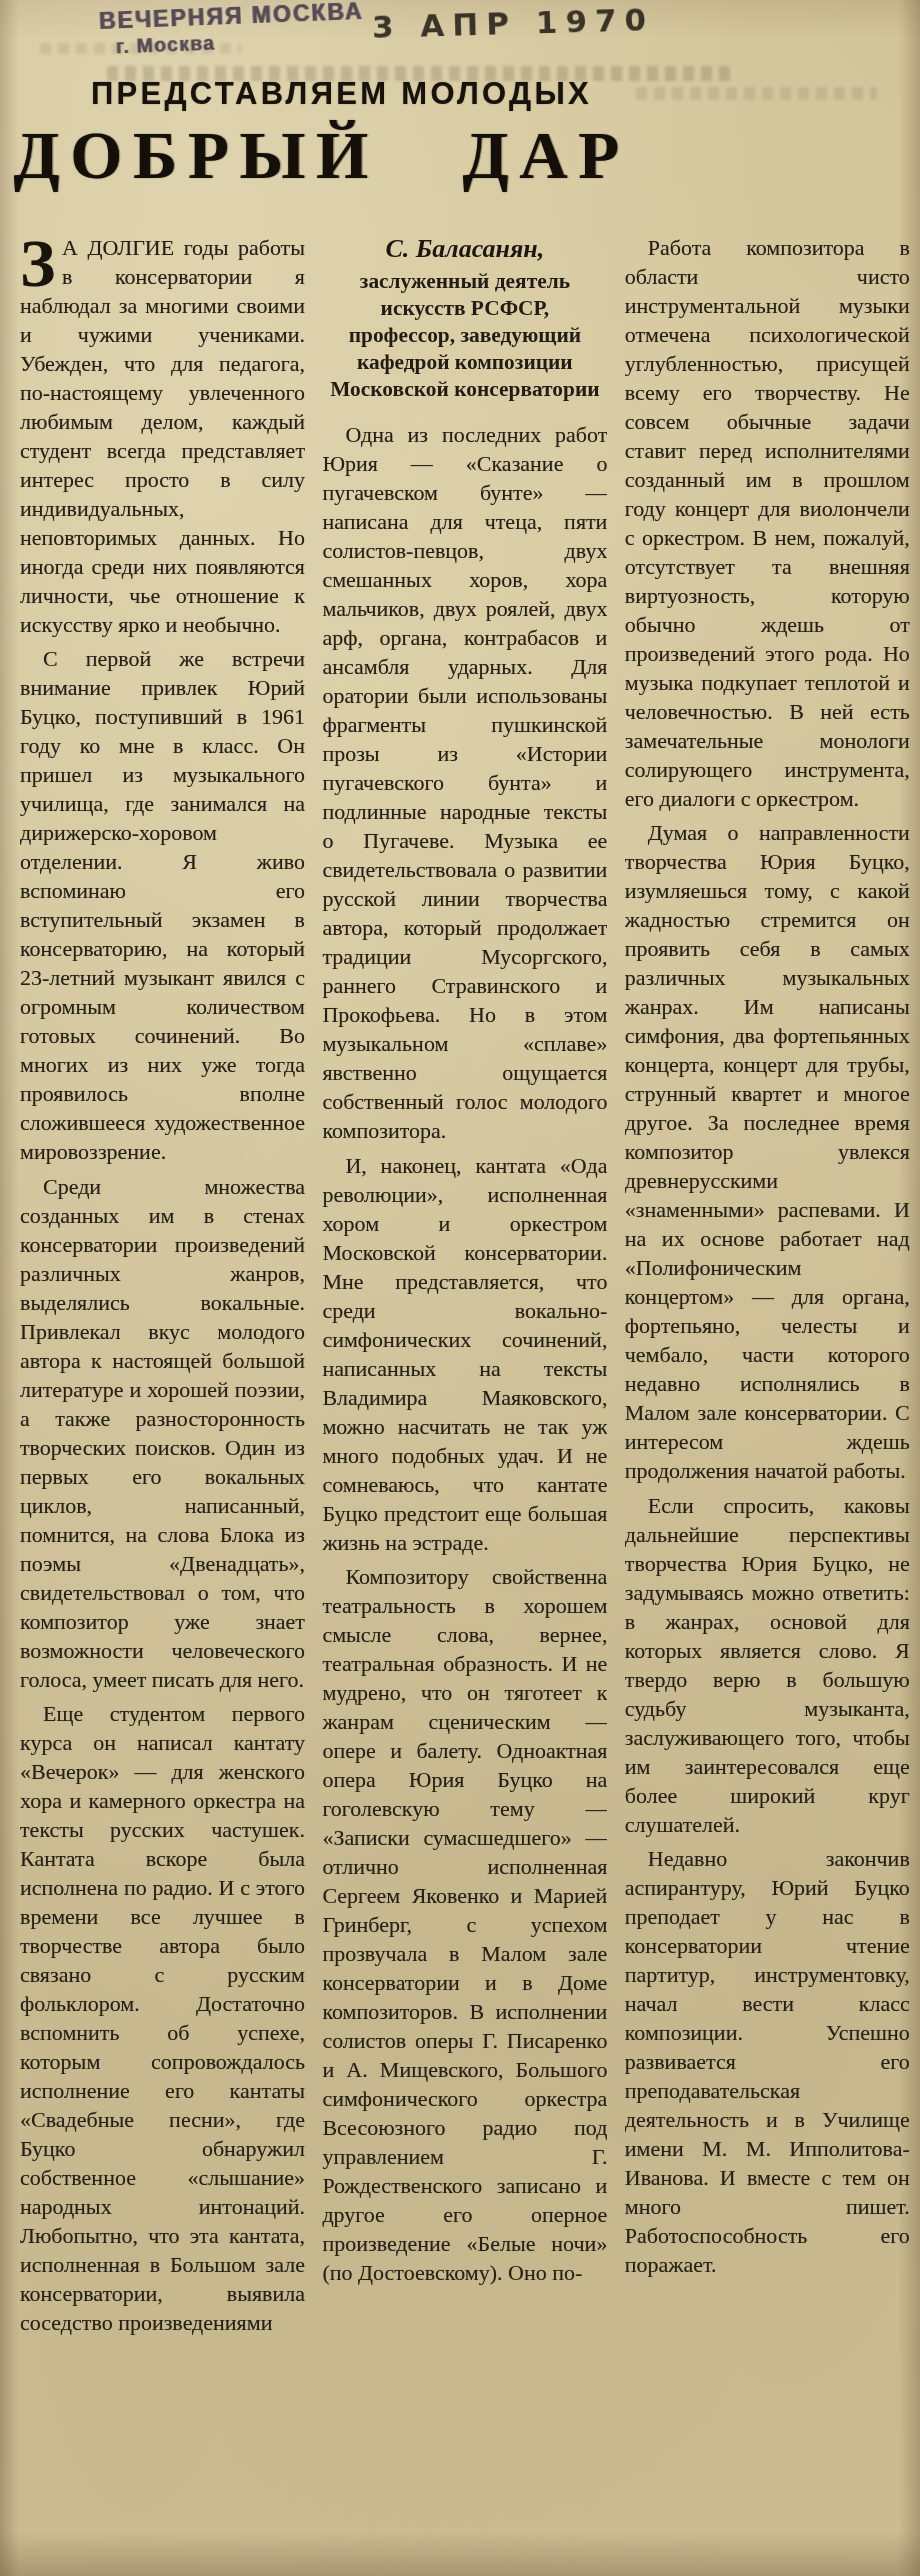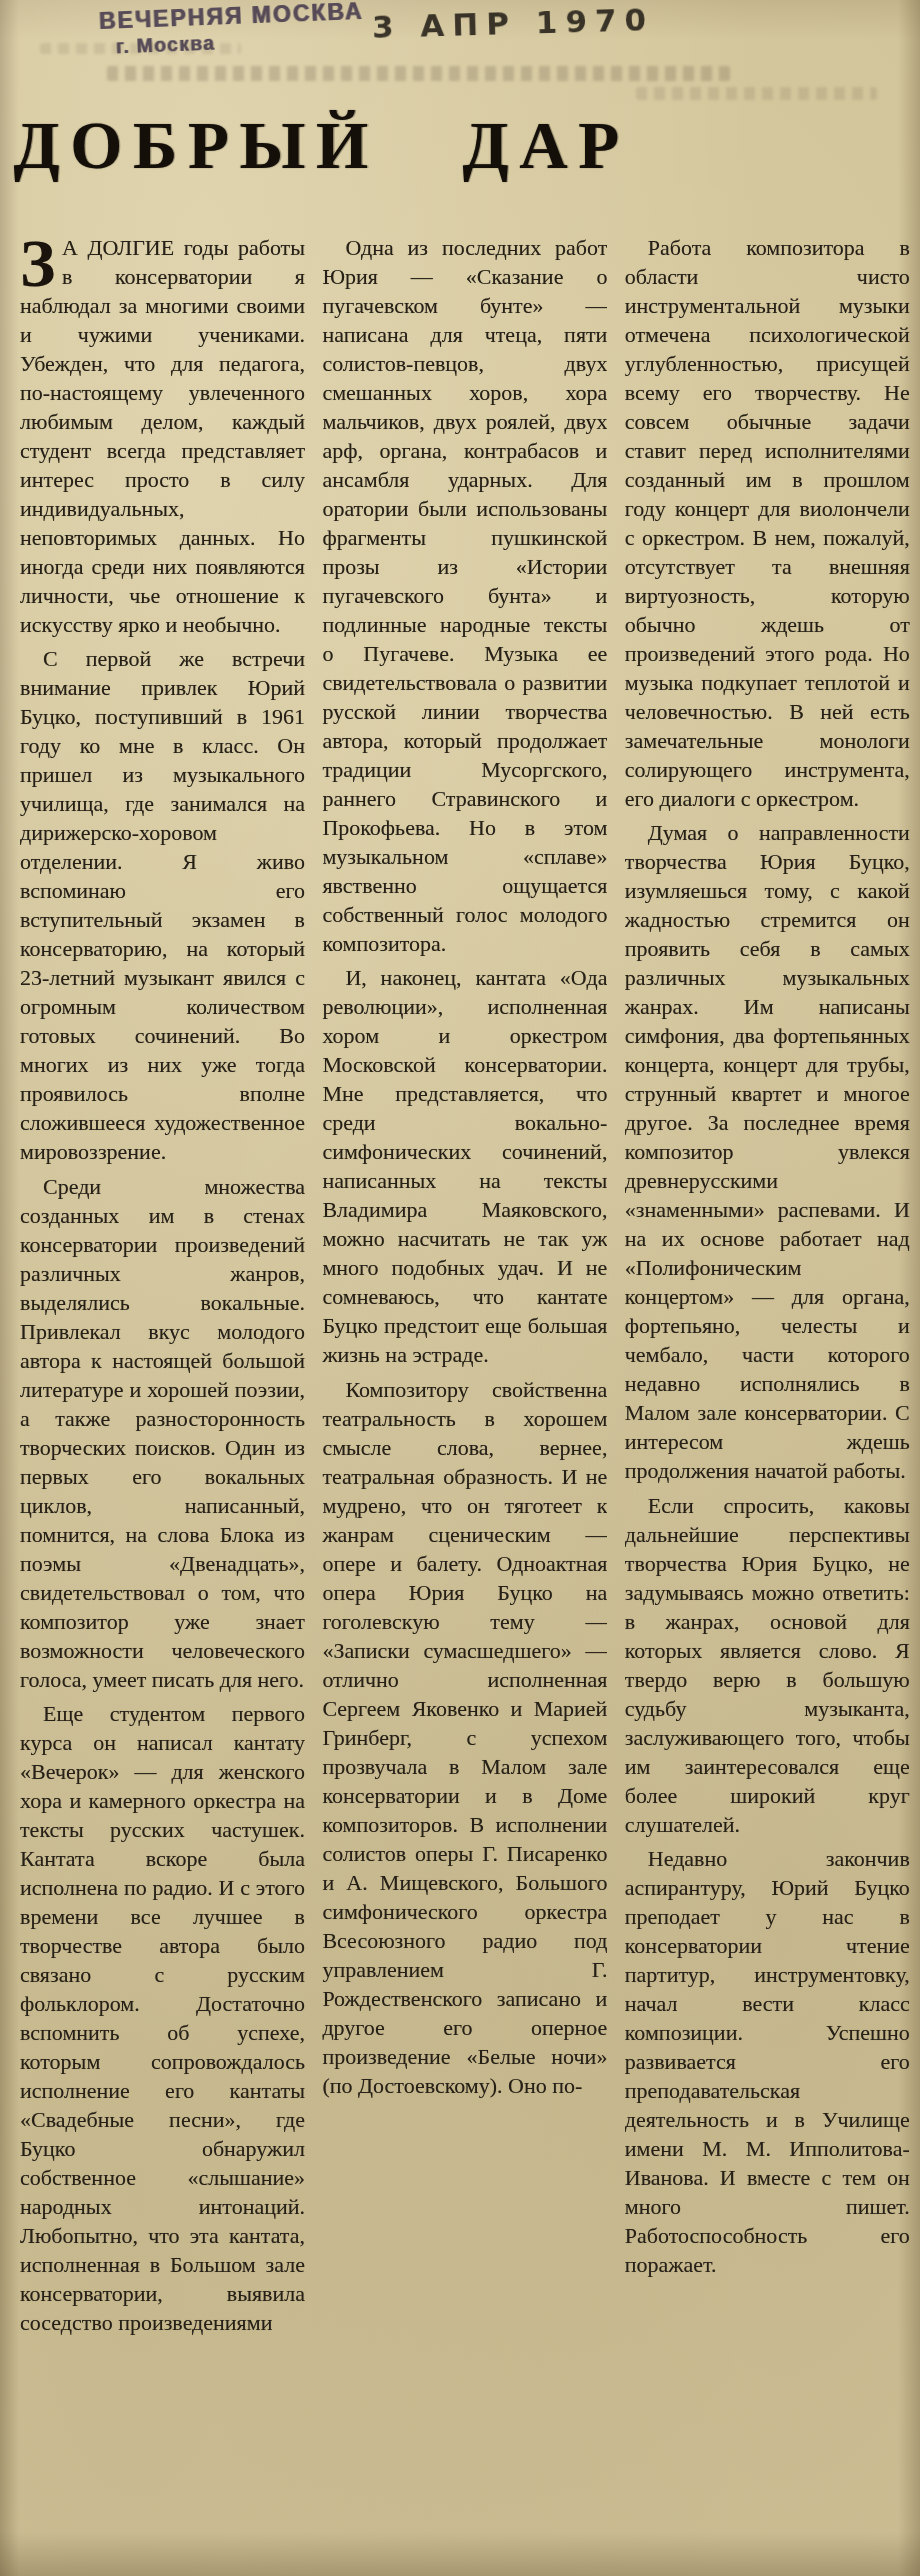--- a/index.html
+++ b/index.html
@@ -66,21 +66,21 @@
   }
   .title{
     position:absolute;left:13.4px;margin:0;
     font-family:"Liberation Serif", serif;
     font-weight:bold;
     font-size:67px;
     color:#140f09;
     white-space:nowrap;
     text-shadow:0 0 1.3px rgba(20,14,8,0.5), 1.3px 0 0 rgba(20,14,8,0.25);
   }
-  .title.l1{top:107px;letter-spacing:10.7px;word-spacing:56px;}
+  .title.l1{top:117px;letter-spacing:10.7px;word-spacing:56px;}
   .title.l2{top:173px;letter-spacing:59px;}
 
   
   .columns{
     position:absolute;left:20px;top:233px;
     width:891px;height:2331px;
     display:flex;gap:17.4px;
     overflow:hidden;
   }
   .col{flex:0 0 285px;width:285px;overflow:hidden;}
@@ -125,32 +125,37 @@
   <div class="masthead">
     <div class="m1">ВЕЧЕРНЯЯ МОСКВА</div>
     <div class="m2">г. Москва</div>
   </div>
   <div class="date-stamp">3 АПР 1970</div>
 
   <div class="ghost g1"></div>
   <div class="ghost g2"></div>
   <div class="ghost g3"></div>
 
+  <div class="kicker">ПРЕДСТАВЛЯЕМ МОЛОДЫХ</div>
   <h1 class="title l1">ДОБРЫЙ ДАР</h1>
 
   <div class="columns">
 
     <div class="col">
       <p class="para lead"><span class="dropcap">З</span><span>А ДОЛГИЕ годы работы в консерватории я наблюдал за многими своими и чужими учениками. Убежден, что для педагога, по-настоящему увлеченного любимым делом, каждый студент всегда представляет интерес просто в силу индивидуальных, неповторимых данных. Но иногда среди них появляются личности, чье отношение к искусству ярко и необычно.</span></p>
       <p class="para">С первой же встречи внимание привлек Юрий Буцко, поступивший в 1961 году ко мне в класс. Он пришел из музыкального училища, где занимался на дирижерско-хоровом отделении. Я живо вспоминаю его вступительный экзамен в консерваторию, на который 23-летний музыкант явился с огромным количеством готовых сочинений. Во многих из них уже тогда проявилось вполне сложившееся художественное мировоззрение.</p>
       <p class="para">Среди множества созданных им в стенах консерватории произведений различных жанров, выделялись вокальные. Привлекал вкус молодого автора к настоящей большой литературе и хорошей поэзии, а также разносторонность творческих поисков. Один из первых его вокальных циклов, написанный, помнится, на слова Блока из поэмы «Двенадцать», свидетельствовал о том, что композитор уже знает возможности человеческого голоса, умеет писать для него.</p>
       <p class="para">Еще студентом первого курса он написал кантату «Вечерок» — для женского хора и камерного оркестра на тексты русских частушек. Кантата вскоре была исполнена по радио. И с этого времени все лучшее в творчестве автора было связано с русским фольклором. Достаточно вспомнить об успехе, которым сопровождалось исполнение его кантаты «Свадебные песни», где Буцко обнаружил собственное «слышание» народных интонаций. Любопытно, что эта кантата, исполненная в Большом зале консерватории, выявила соседство произведениями</p>
     </div>
 
     <div class="col">
+      <div class="byline">
+        <div class="byline-name">С. Баласанян,</div>
+        <div class="byline-cred">заслуженный деятель искусств РСФСР, профессор, заведующий кафедрой композиции Московской консерватории</div>
+      </div>
       <p class="para">Одна из последних работ Юрия — «Сказание о пугачевском бунте» — написана для чтеца, пяти солистов-певцов, двух смешанных хоров, хора мальчиков, двух роялей, двух арф, органа, контрабасов и ансамбля ударных. Для оратории были использованы фрагменты пушкинской прозы из «Истории пугачевского бунта» и подлинные народные тексты о Пугачеве. Музыка ее свидетельствовала о развитии русской линии творчества автора, который продолжает традиции Мусоргского, раннего Стравинского и Прокофьева. Но в этом музыкальном «сплаве» явственно ощущается собственный голос молодого композитора.</p>
       <p class="para">И, наконец, кантата «Ода революции», исполненная хором и оркестром Московской консерватории. Мне представляется, что среди вокально-симфонических сочинений, написанных на тексты Владимира Маяковского, можно насчитать не так уж много подобных удач. И не сомневаюсь, что кантате Буцко предстоит еще большая жизнь на эстраде.</p>
       <p class="para">Композитору свойственна театральность в хорошем смысле слова, вернее, театральная образность. И не мудрено, что он тяготеет к жанрам сценическим — опере и балету. Одноактная опера Юрия Буцко на гоголевскую тему — «Записки сумасшедшего» — отлично исполненная Сергеем Яковенко и Марией Гринберг, с успехом прозвучала в Малом зале консерватории и в Доме композиторов. В исполнении солистов оперы Г. Писаренко и А. Мищевского, Большого симфонического оркестра Всесоюзного радио под управлением Г. Рождественского записано и другое его оперное произведение «Белые ночи» (по Достоевскому). Оно по-</p>
     </div>
 
     <div class="col">
       <p class="para">Работа композитора в области чисто инструментальной музыки отмечена психологической углубленностью, присущей всему его творчеству. Не совсем обычные задачи ставит перед исполнителями созданный им в прошлом году концерт для виолончели с оркестром. В нем, пожалуй, отсутствует та внешняя виртуозность, которую обычно ждешь от произведений этого рода. Но музыка подкупает теплотой и человечностью. В ней есть замечательные монологи солирующего инструмента, его диалоги с оркестром.</p>
       <p class="para">Думая о направленности творчества Юрия Буцко, изумляешься тому, с какой жадностью стремится он проявить себя в самых различных музыкальных жанрах. Им написаны симфония, два фортепьянных концерта, концерт для трубы, струнный квартет и многое другое. За последнее время композитор увлекся древнерусскими «знаменными» распевами. И на их основе работает над «Полифоническим концертом» — для органа, фортепьяно, челесты и чембало, части которого недавно исполнялись в Малом зале консерватории. С интересом ждешь продолжения начатой работы.</p>
       <p class="para">Если спросить, каковы дальнейшие перспективы творчества Юрия Буцко, не задумываясь можно ответить: в жанрах, основой для которых является слово. Я твердо верю в большую судьбу музыканта, заслуживающего того, чтобы им заинтересовался еще более широкий круг слушателей.</p>
       <p class="para">Недавно закончив аспирантуру, Юрий Буцко преподает у нас в консерватории чтение партитур, инструментовку, начал вести класс композиции. Успешно развивается его преподавательская деятельность и в Училище имени М. М. Ипполитова-Иванова. И вместе с тем он много пишет. Работоспособность его поражает.</p>

